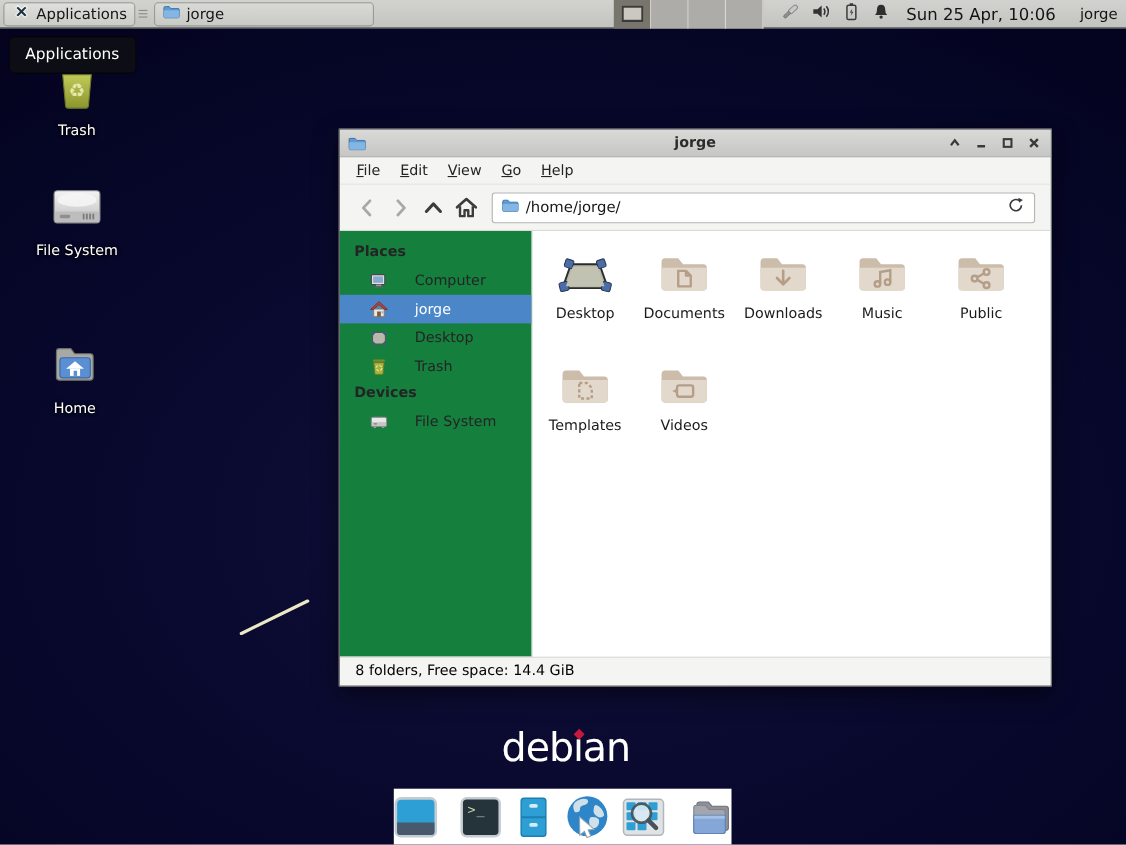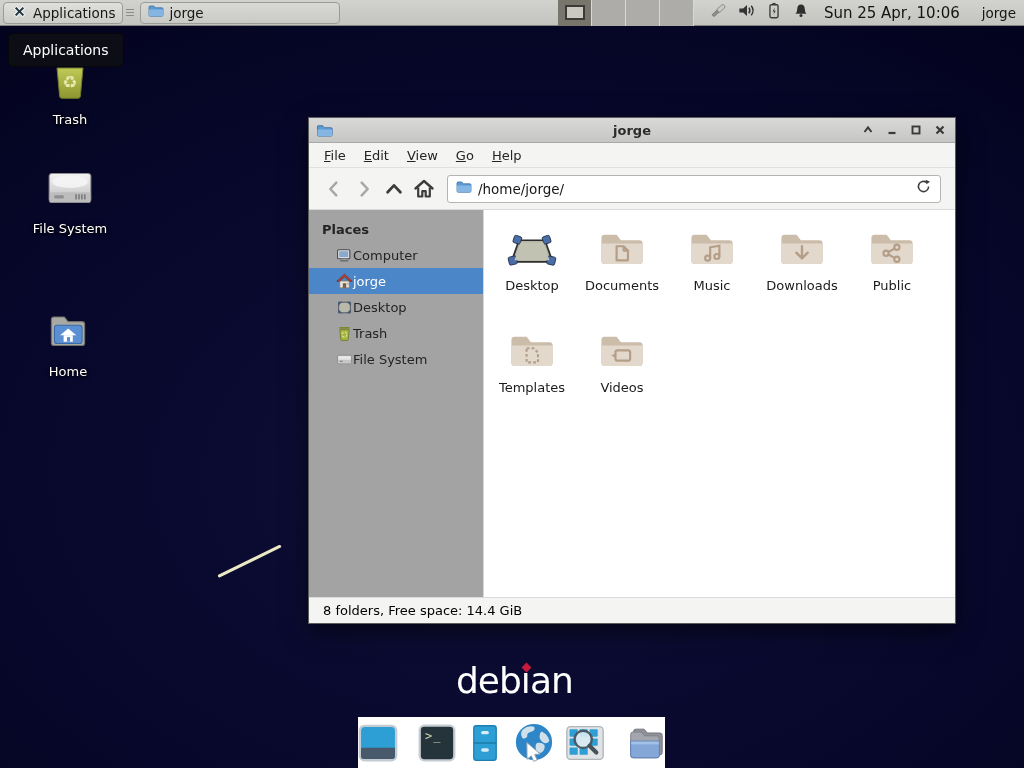--- a/index.html
+++ b/index.html
@@ -59,23 +59,23 @@
   .mn { text-decoration:underline; }
 
   #toolbar { height:42px; background:#f4f4f2; border-bottom:1px solid #dadad8;
     display:flex; align-items:center; padding:0 14px 0 10px; flex:0 0 42px; }
   .tool-btn { width:30px; height:30px; display:flex; align-items:center; justify-content:center; }
   #pathbar { flex:1; height:28px; margin-left:8px; background:#fff; border:1px solid #b4b4b2;
     border-radius:3px; display:flex; align-items:center; padding:0 8px; }
   #path-text { font-size:13.5px; color:#161616; margin-left:6px; flex:1; }
 
   #win-body { flex:1; display:flex; min-height:0; }
-  #sidebar { width:175px; background:#a3a3a3; border-right:1px solid #d8d8d6; padding-top:8px; }
+  #sidebar { width:175px; background:#15803d; border-right:1px solid #d8d8d6; padding-top:8px; }
   .side-header { font-size:13px; font-weight:bold; color:#242424; padding:4px 0 5px 13px; }
-  .side-item { height:26px; display:flex; align-items:center; padding-left:27px; gap:0;
+  .side-item { height:26px; display:flex; align-items:center; padding-left:27px; gap:24px;
     font-size:13px; color:#242424; }
   .side-item.selected { background:#4a86c8; color:#fff; }
   .side-icon { width:17px; height:17px; flex:0 0 17px; }
 
   #filegrid { flex:1; background:#fff; padding:14px 0 0 3px; display:flex; flex-wrap:wrap;
     align-content:flex-start; }
   .fitem { width:90px; height:95px; display:flex; flex-direction:column; align-items:center; margin-bottom:7px; }
   .ficon { width:52px; height:52px; }
   .flabel { margin-top:2px; font-size:13px; color:#1b1b1b; text-align:center; }
 
@@ -359,20 +359,21 @@
           <span class="side-icon">
             <svg width="17" height="17" viewBox="0 0 16 16">
                 <rect x="3" y="1.8" width="10" height="1.8" rx="0.6" fill="#7c8a2e"></rect>
                 <path d="M3.6 4.4 h8.8 l-0.9 9.3 q-0.1 0.8-0.9 0.8 H5.4 q-0.8 0-0.9-0.8 z" fill="#a7b43e" stroke="#6d7a28" stroke-width="0.8"></path>
                 <circle cx="8" cy="9" r="2.4" fill="none" stroke="#dde6a0" stroke-width="1" stroke-dasharray="2.4 1.4"></circle>
               </svg>
           </span>
           <span>Trash</span>
         </div>
 
+        <div class="side-header">Devices</div>
 
         <div class="side-item">
           <span class="side-icon">
             <svg width="17" height="17" viewBox="0 0 16 16">
                 <rect x="1.5" y="4" width="13" height="8" rx="1.4" fill="#e8e8e8" stroke="#8a8a8a" stroke-width="0.9"></rect>
                 <rect x="1.9" y="8.2" width="12.2" height="3.4" fill="#c6c6c6"></rect>
                 <rect x="3.6" y="9" width="2.6" height="1.4" fill="#8f8f8f"></rect>
                 <rect x="3.5" y="12" width="2" height="1.3" fill="#9a9a9a"></rect>
                 <rect x="10.5" y="12" width="2" height="1.3" fill="#9a9a9a"></rect>
               </svg>
@@ -408,39 +409,39 @@
               </svg>
           </span>
           <span class="flabel">Documents</span>
         </div>
 
         <div class="fitem">
           <span class="ficon">
             <svg width="52" height="52" viewBox="0 0 48 48">
                 <path d="M5 13 q0-3 3-3 h11 l4 5 h17 q3 0 3 3 v16 q0 3-3 3 H8 q-3 0-3-3 z" fill="#ccbcaa"></path>
                 <path d="M5 18 h38 v16 q0 3-3 3 H8 q-3 0-3-3 z" fill="#e2d8cc"></path>
+                <path d="M24 20.5 v11 M18.8 26.5 L24 31.8 L29.2 26.5" fill="none" stroke="#b49e88" stroke-width="2.2" stroke-linecap="round" stroke-linejoin="round"></path>
+              </svg>
+          </span>
+          <span class="flabel">Downloads</span>
+        </div>
+
+        <div class="fitem">
+          <span class="ficon">
+            <svg width="52" height="52" viewBox="0 0 48 48">
+                <path d="M5 13 q0-3 3-3 h11 l4 5 h17 q3 0 3 3 v16 q0 3-3 3 H8 q-3 0-3-3 z" fill="#ccbcaa"></path>
+                <path d="M5 18 h38 v16 q0 3-3 3 H8 q-3 0-3-3 z" fill="#e2d8cc"></path>
                 <g stroke="#b49e88" stroke-width="2" fill="none">
                   <circle cx="20" cy="31.5" r="2.3"></circle>
                   <circle cx="28.5" cy="30" r="2.3"></circle>
                   <path d="M22.3 31.5 V21.5 L30.8 20 V30"></path>
                 </g>
               </svg>
           </span>
           <span class="flabel">Music</span>
-        </div>
-
-        <div class="fitem">
-          <span class="ficon">
-            <svg width="52" height="52" viewBox="0 0 48 48">
-                <path d="M5 13 q0-3 3-3 h11 l4 5 h17 q3 0 3 3 v16 q0 3-3 3 H8 q-3 0-3-3 z" fill="#ccbcaa"></path>
-                <path d="M5 18 h38 v16 q0 3-3 3 H8 q-3 0-3-3 z" fill="#e2d8cc"></path>
-                <path d="M24 20.5 v11 M18.8 26.5 L24 31.8 L29.2 26.5" fill="none" stroke="#b49e88" stroke-width="2.2" stroke-linecap="round" stroke-linejoin="round"></path>
-              </svg>
-          </span>
-          <span class="flabel">Downloads</span>
         </div>
 
 
         <div class="fitem">
           <span class="ficon">
             <svg width="52" height="52" viewBox="0 0 48 48">
                 <path d="M5 13 q0-3 3-3 h11 l4 5 h17 q3 0 3 3 v16 q0 3-3 3 H8 q-3 0-3-3 z" fill="#ccbcaa"></path>
                 <path d="M5 18 h38 v16 q0 3-3 3 H8 q-3 0-3-3 z" fill="#e2d8cc"></path>
                 <g stroke="#b49e88" stroke-width="2" fill="none">
                   <circle cx="18.5" cy="27" r="2.4"></circle>

